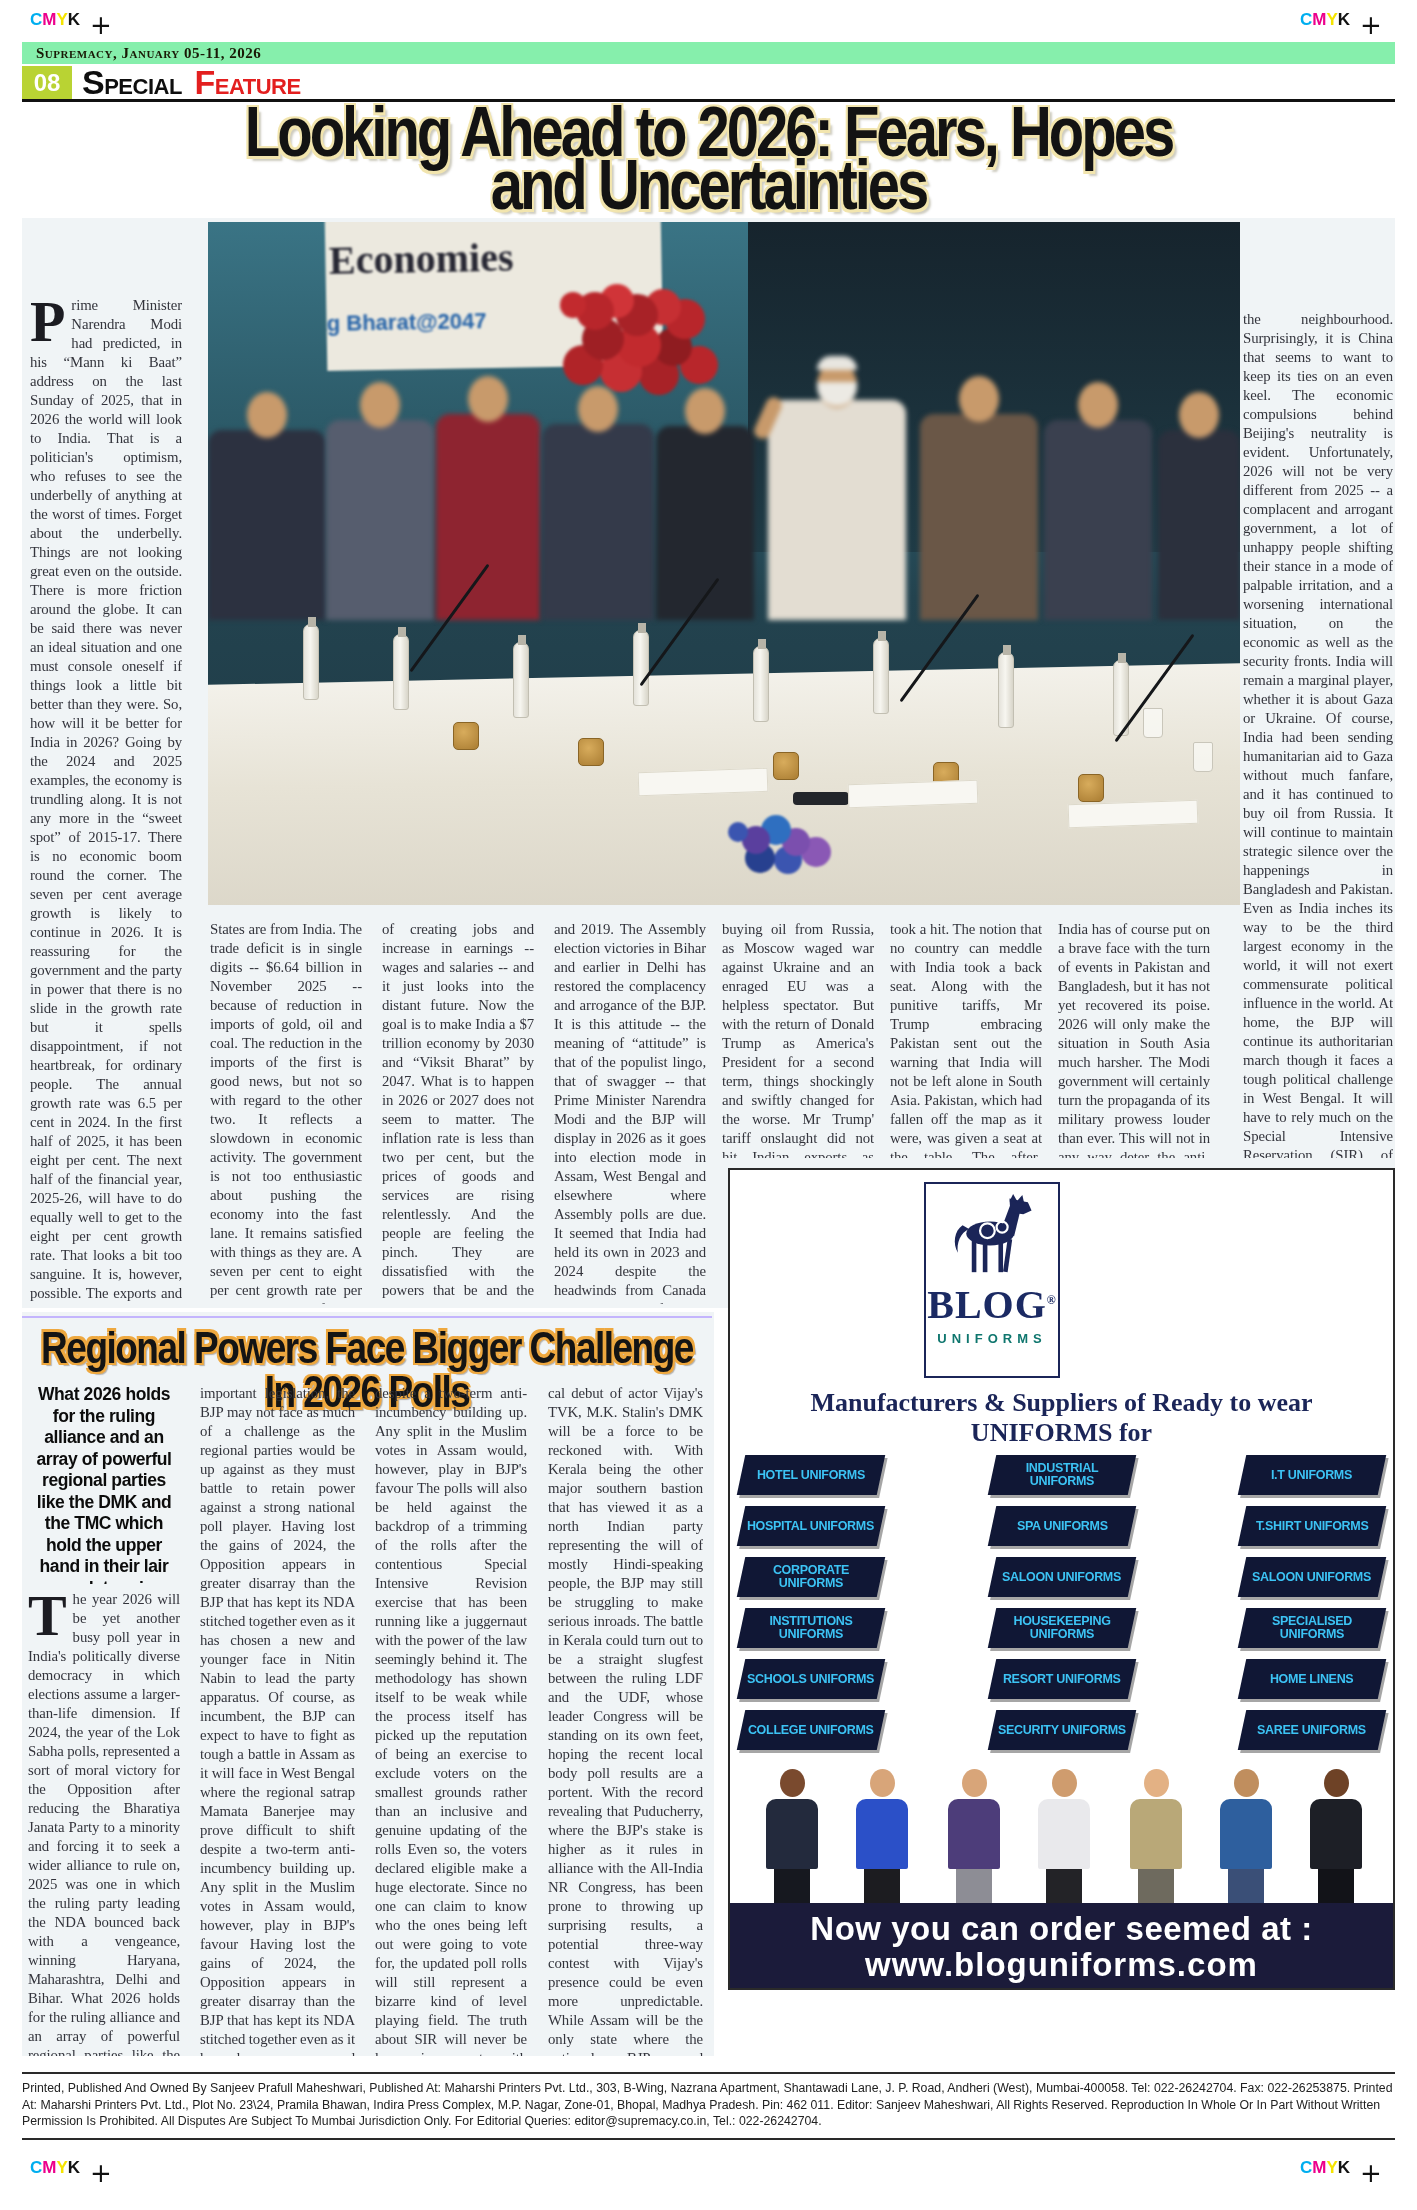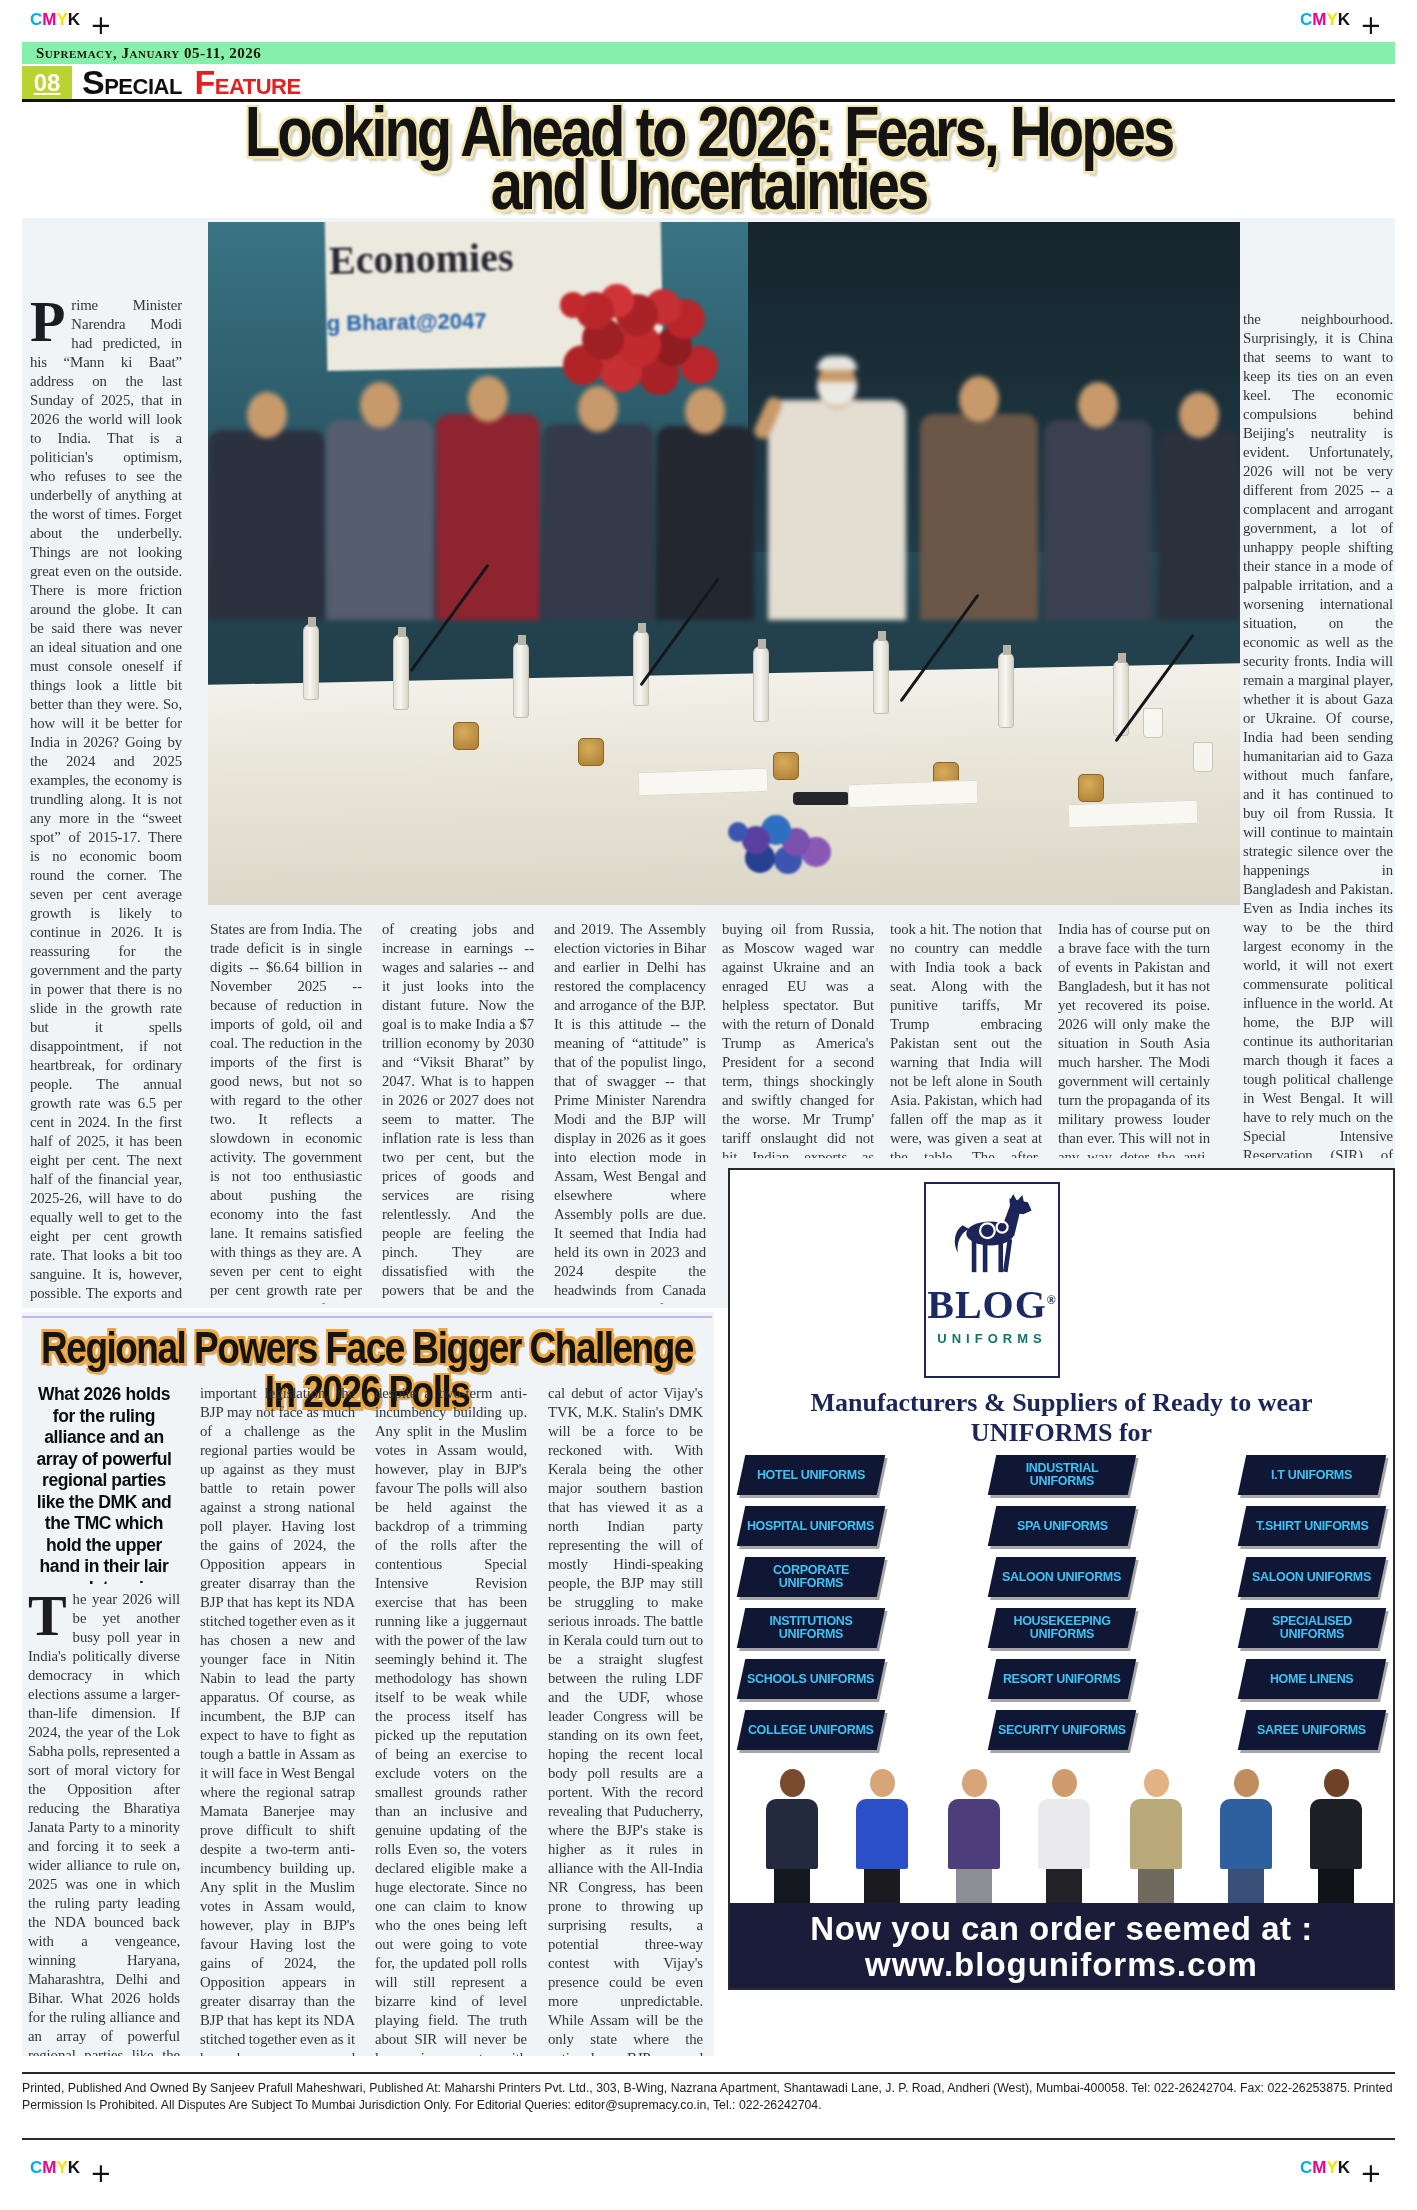--- a/index.html
+++ b/index.html
@@ -11,21 +11,21 @@
 
   
   .cmyk { font:700 17px "Liberation Sans",sans-serif; letter-spacing:0; }
   .cmyk .c{color:#00aeef}.cmyk .m{color:#ec008c}.cmyk .y{color:#f5e400}.cmyk .k{color:#111}
   .plus { font:400 26px "DejaVu Sans",sans-serif; color:#111; margin-left:10px; }
   .markrow { display:flex; align-items:flex-start; }
 
   
   .datestrip { left:22px; top:42px; width:1373px; height:22px; background:#86efac; }
   .datestrip span { display:block; padding:2px 0 0 14px; font:700 15px/18px "Liberation Serif",serif; font-variant:small-caps; color:#191905; letter-spacing:.5px; }
-  .pagenum { left:22px; top:66px; width:50px; height:33px; background:#b9d333; color:#fff; font:700 24px/33px "Liberation Sans",sans-serif; text-align:center;text-decoration:underline; }
+  .pagenum { left:22px; top:66px; width:50px; height:33px; background:#b9d333; color:#fff; font:700 24px/33px "Liberation Sans",sans-serif; text-align:center; }
   .section { left:82px; top:64px; height:36px; font:700 22px/36px "Liberation Sans",sans-serif; text-transform:uppercase; letter-spacing:-0.5px; }
   .section span { display:inline-block; }
   .section span::first-letter { font-size:34px; }
   .section .w1 { color:#0e0e0e; }
   .section .w2 { color:#e31f1f; margin-left:7px; }
   .toprule { left:22px; top:99px; width:1373px; height:3px; background:#111; }
 
   
   .headline { left:0; top:100px; width:1417px; text-align:center; }
   .headline .hl { display:block; font:700 58px/53px "Liberation Sans",sans-serif; letter-spacing:-3px; color:#131313; transform:scaleY(1.2); transform-origin:top;
@@ -327,20 +327,21 @@
     </div>
     <div class="inner orderband">
       <div class="o1">Now you can order seemed at :</div>
       <div class="o2">www.bloguniforms.com</div>
     </div>
   </div>
 
   <div class="abs rule" style="left:22px; top:2072px; width:1373px;"></div>
   <div class="abs footer">
     <div>Printed, Published And Owned By Sanjeev Prafull Maheshwari, Published At: Maharshi Printers Pvt. Ltd., 303, B-Wing, Nazrana Apartment, Shantawadi Lane, J. P. Road, Andheri (West), Mumbai-400058. Tel: 022-26242704. Fax: 022-26253875. Printed</div>
+    <div>At: Maharshi Printers Pvt. Ltd., Plot No. 23\24, Pramila Bhawan, Indira Press Complex, M.P. Nagar, Zone-01, Bhopal, Madhya Pradesh. Pin: 462 011. Editor: Sanjeev Maheshwari, All Rights Reserved. Reproduction In Whole Or In Part Without Written</div>
     <div>Permission Is Prohibited. All Disputes Are Subject To Mumbai Jurisdiction Only. For Editorial Queries: editor@supremacy.co.in, Tel.: 022-26242704.</div>
   </div>
   <div class="abs rule" style="left:22px; top:2138px; width:1373px;"></div>
 
   <div class="abs markrow" style="left:30px; top:2158px;">
     <span class="cmyk"><span class="c">C</span><span class="m">M</span><span class="y">Y</span><span class="k">K</span></span>
     <span class="plus">+</span>
   </div>
   <div class="abs markrow" style="left:1300px; top:2158px;">
     <span class="cmyk"><span class="c">C</span><span class="m">M</span><span class="y">Y</span><span class="k">K</span></span>

